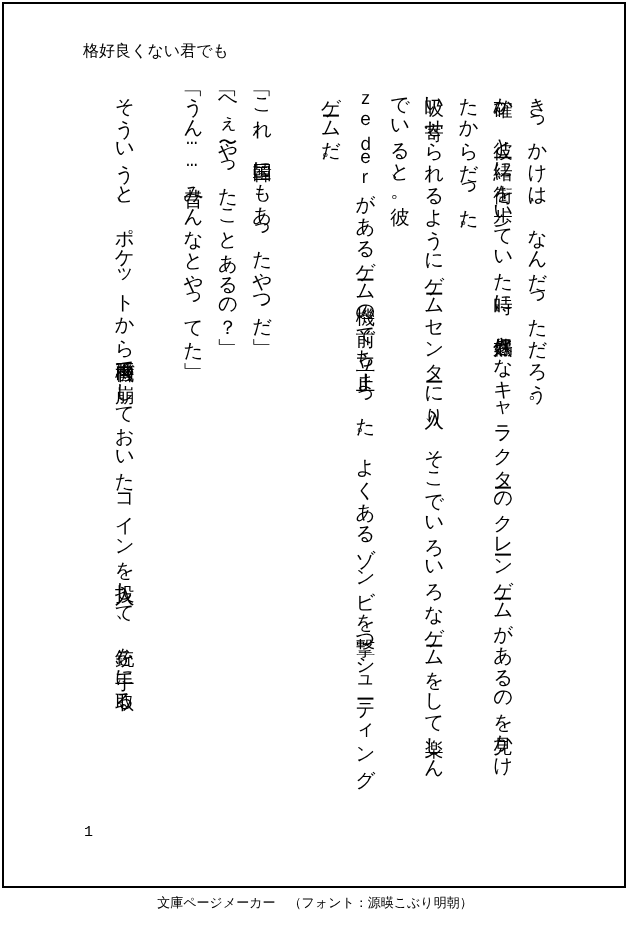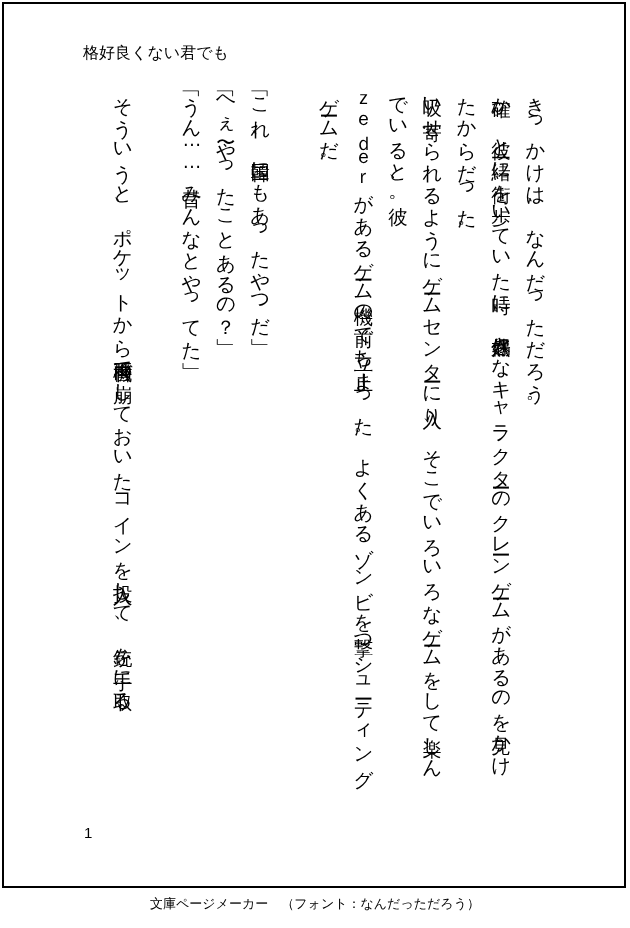--- a/index.html
+++ b/index.html
@@ -7,21 +7,21 @@
     margin: 0;
     padding: 0;
     background: #ffffff;
   }
   .page {
     position: relative;
     width: 630px;
     height: 928px;
     background: #ffffff;
     color: #000000;
-    font-family: Liberation Sans, sans-serif;
+    font-family: Liberation Mono, monospace;
     overflow: hidden;
   }
   .frame {
     position: absolute;
     left: 2px;
     top: 2px;
     width: 624px;
     height: 886px;
     border: 2px solid #000000;
     box-sizing: border-box;
@@ -82,15 +82,15 @@
 ｚｅｄｅｒがあるゲーム機の前で立ち止まった。よくあるゾンビを撃つシューティングゲームだ。
 
 「これ、韓国にもあったやつだ」
 「へぇ〜やったことあるの？」
 「うん……昔みんなとやってた」
 
 そういうと、ポケットから両替機で崩しておいたコインを投入して、銃を手に取る。</div>
 
   <div class="page-number">1</div>
 
-  <div class="footer-credit">文庫ページメーカー　（フォント：なんだっただろう）</div>
+  <div class="footer-credit">文庫ページメーカー　（フォント：源暎こぶり明朝）</div>
 
 </div>
 
 </body></html>

